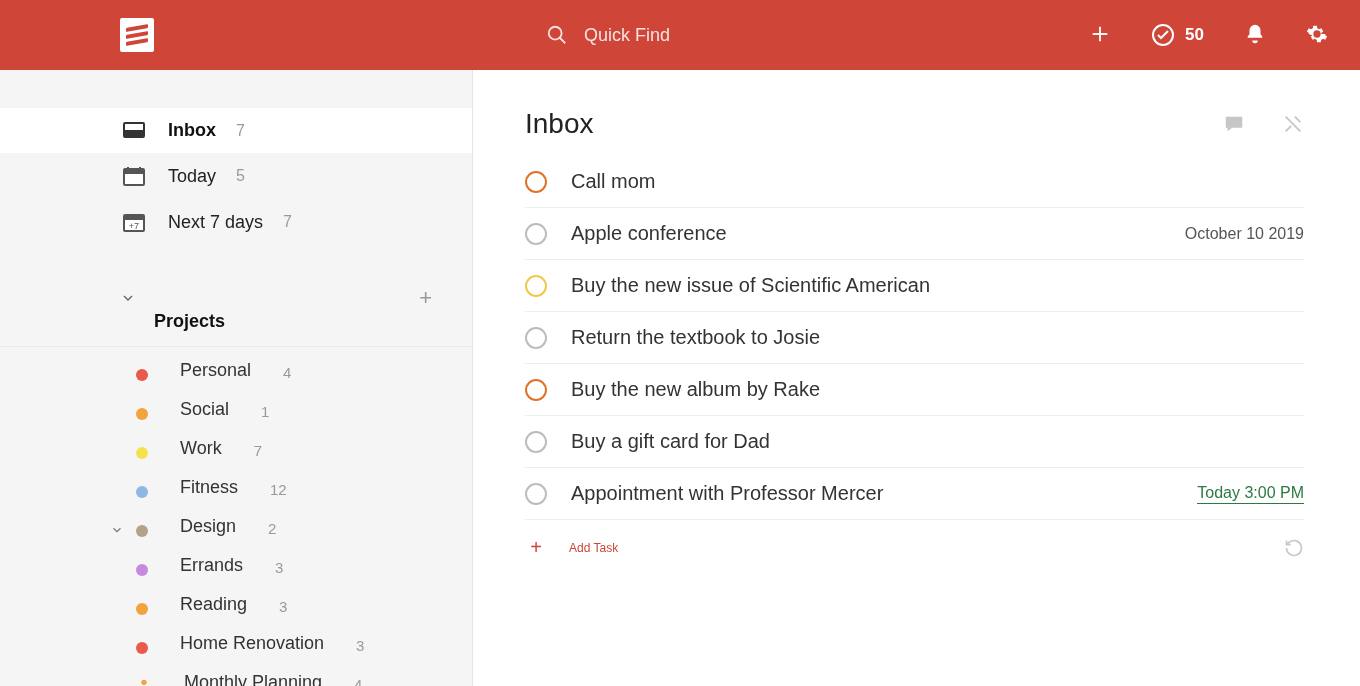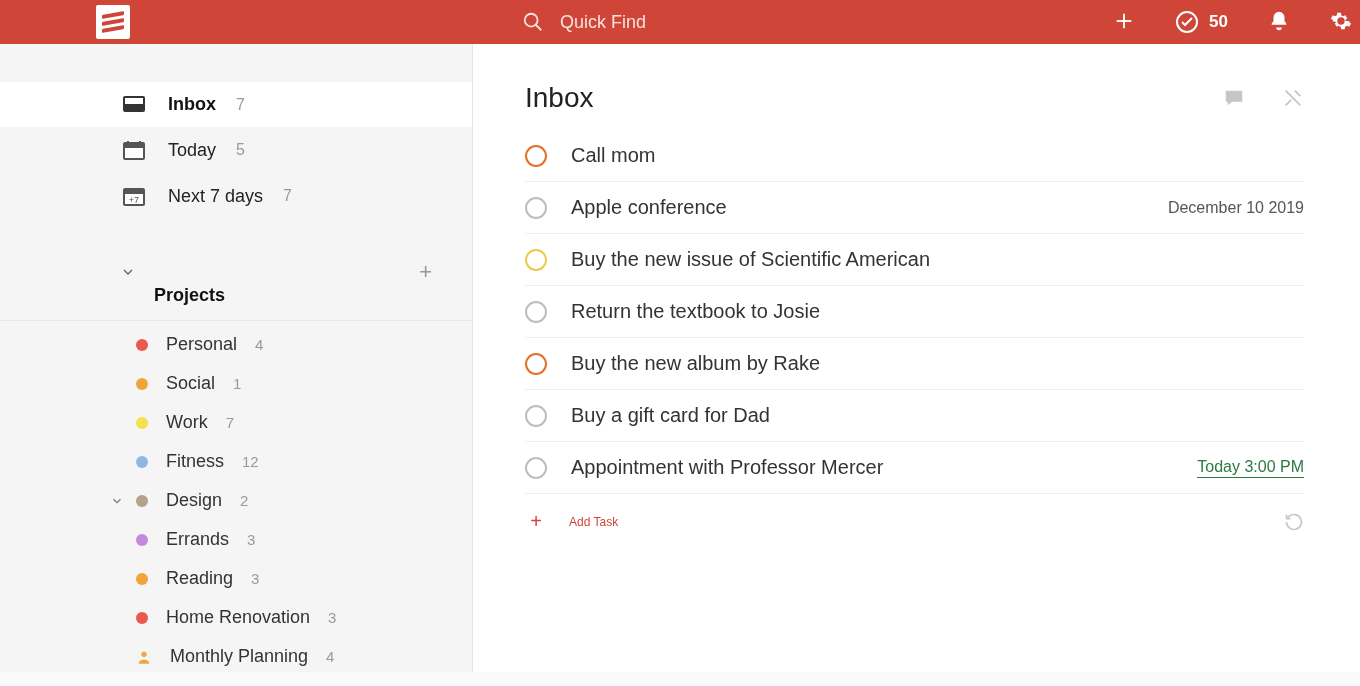--- a/index.html
+++ b/index.html
@@ -1,23 +1,23 @@
 <!DOCTYPE html>
 <html><head>
 <meta charset="utf-8">
 <style>
   * { box-sizing: border-box; margin: 0; padding: 0; }
   html, body { width: 1360px; height: 686px; font-family: -apple-system, BlinkMacSystemFont, "Segoe UI", Helvetica, Arial, sans-serif; background:#fafafa; }
   
   .topbar {
-    height: 44px;
+    height: 70px;
     background: #cf4638;
     display: flex;
     align-items: center;
-    padding: 0 4px;
+    padding: 0 28px;
     color: #fff;
   }
   .logo-box {
     width: 34px; height: 34px;
     background: #fff;
     border-radius: 2px;
     display: flex; align-items:center; justify-content:center;
     margin-left: 92px;
   }
   .logo-stripes {
@@ -72,21 +72,21 @@
     display:flex; align-items:center; gap:18px;
     padding: 18px 0 10px 120px;
     font-size:18px; color:#111;
   }
   .projects-header .chev{ color:#666; }
   .projects-header .title{ font-weight:700;margin-top:48px; }
   .projects-header .add{ margin-left:auto; margin-right:40px; color:#999; font-size:22px; cursor:pointer;}
   .divider{ height:1px; background:#e8e8e8; margin: 4px 0 4px 0; }
 
   .project-row{
-    display:flex; align-items:center; gap:18px;
+    display:flex; align-items:flex-end; gap:32px;
     padding: 9px 0 9px 136px;
     font-size:18px; color:#333; cursor:pointer;
   }
   .project-row .dot{ width:12px; height:12px; border-radius:50%; }
   .project-row .count{ color:#9a9a9a; font-size:15px; }
   .project-row.sub{ }
   .project-row .expander{
     position:absolute; left:110px; color:#777; cursor:pointer;
   }
   .project-row.has-expander{ position:relative; }
@@ -310,21 +310,21 @@
     </div>
 
     <div class="task-list">
       <div class="task-row">
         <span class="task-check p1"></span>
         <span class="task-title">Call mom</span>
       </div>
       <div class="task-row">
         <span class="task-check"></span>
         <span class="task-title">Apple conference</span>
-        <span class="task-due">December 10 2019</span>
+        <span class="task-due">October 10 2019</span>
       </div>
       <div class="task-row">
         <span class="task-check p2"></span>
         <span class="task-title">Buy the new issue of Scientific American</span>
       </div>
       <div class="task-row">
         <span class="task-check"></span>
         <span class="task-title">Return the textbook to Josie</span>
       </div>
       <div class="task-row">

